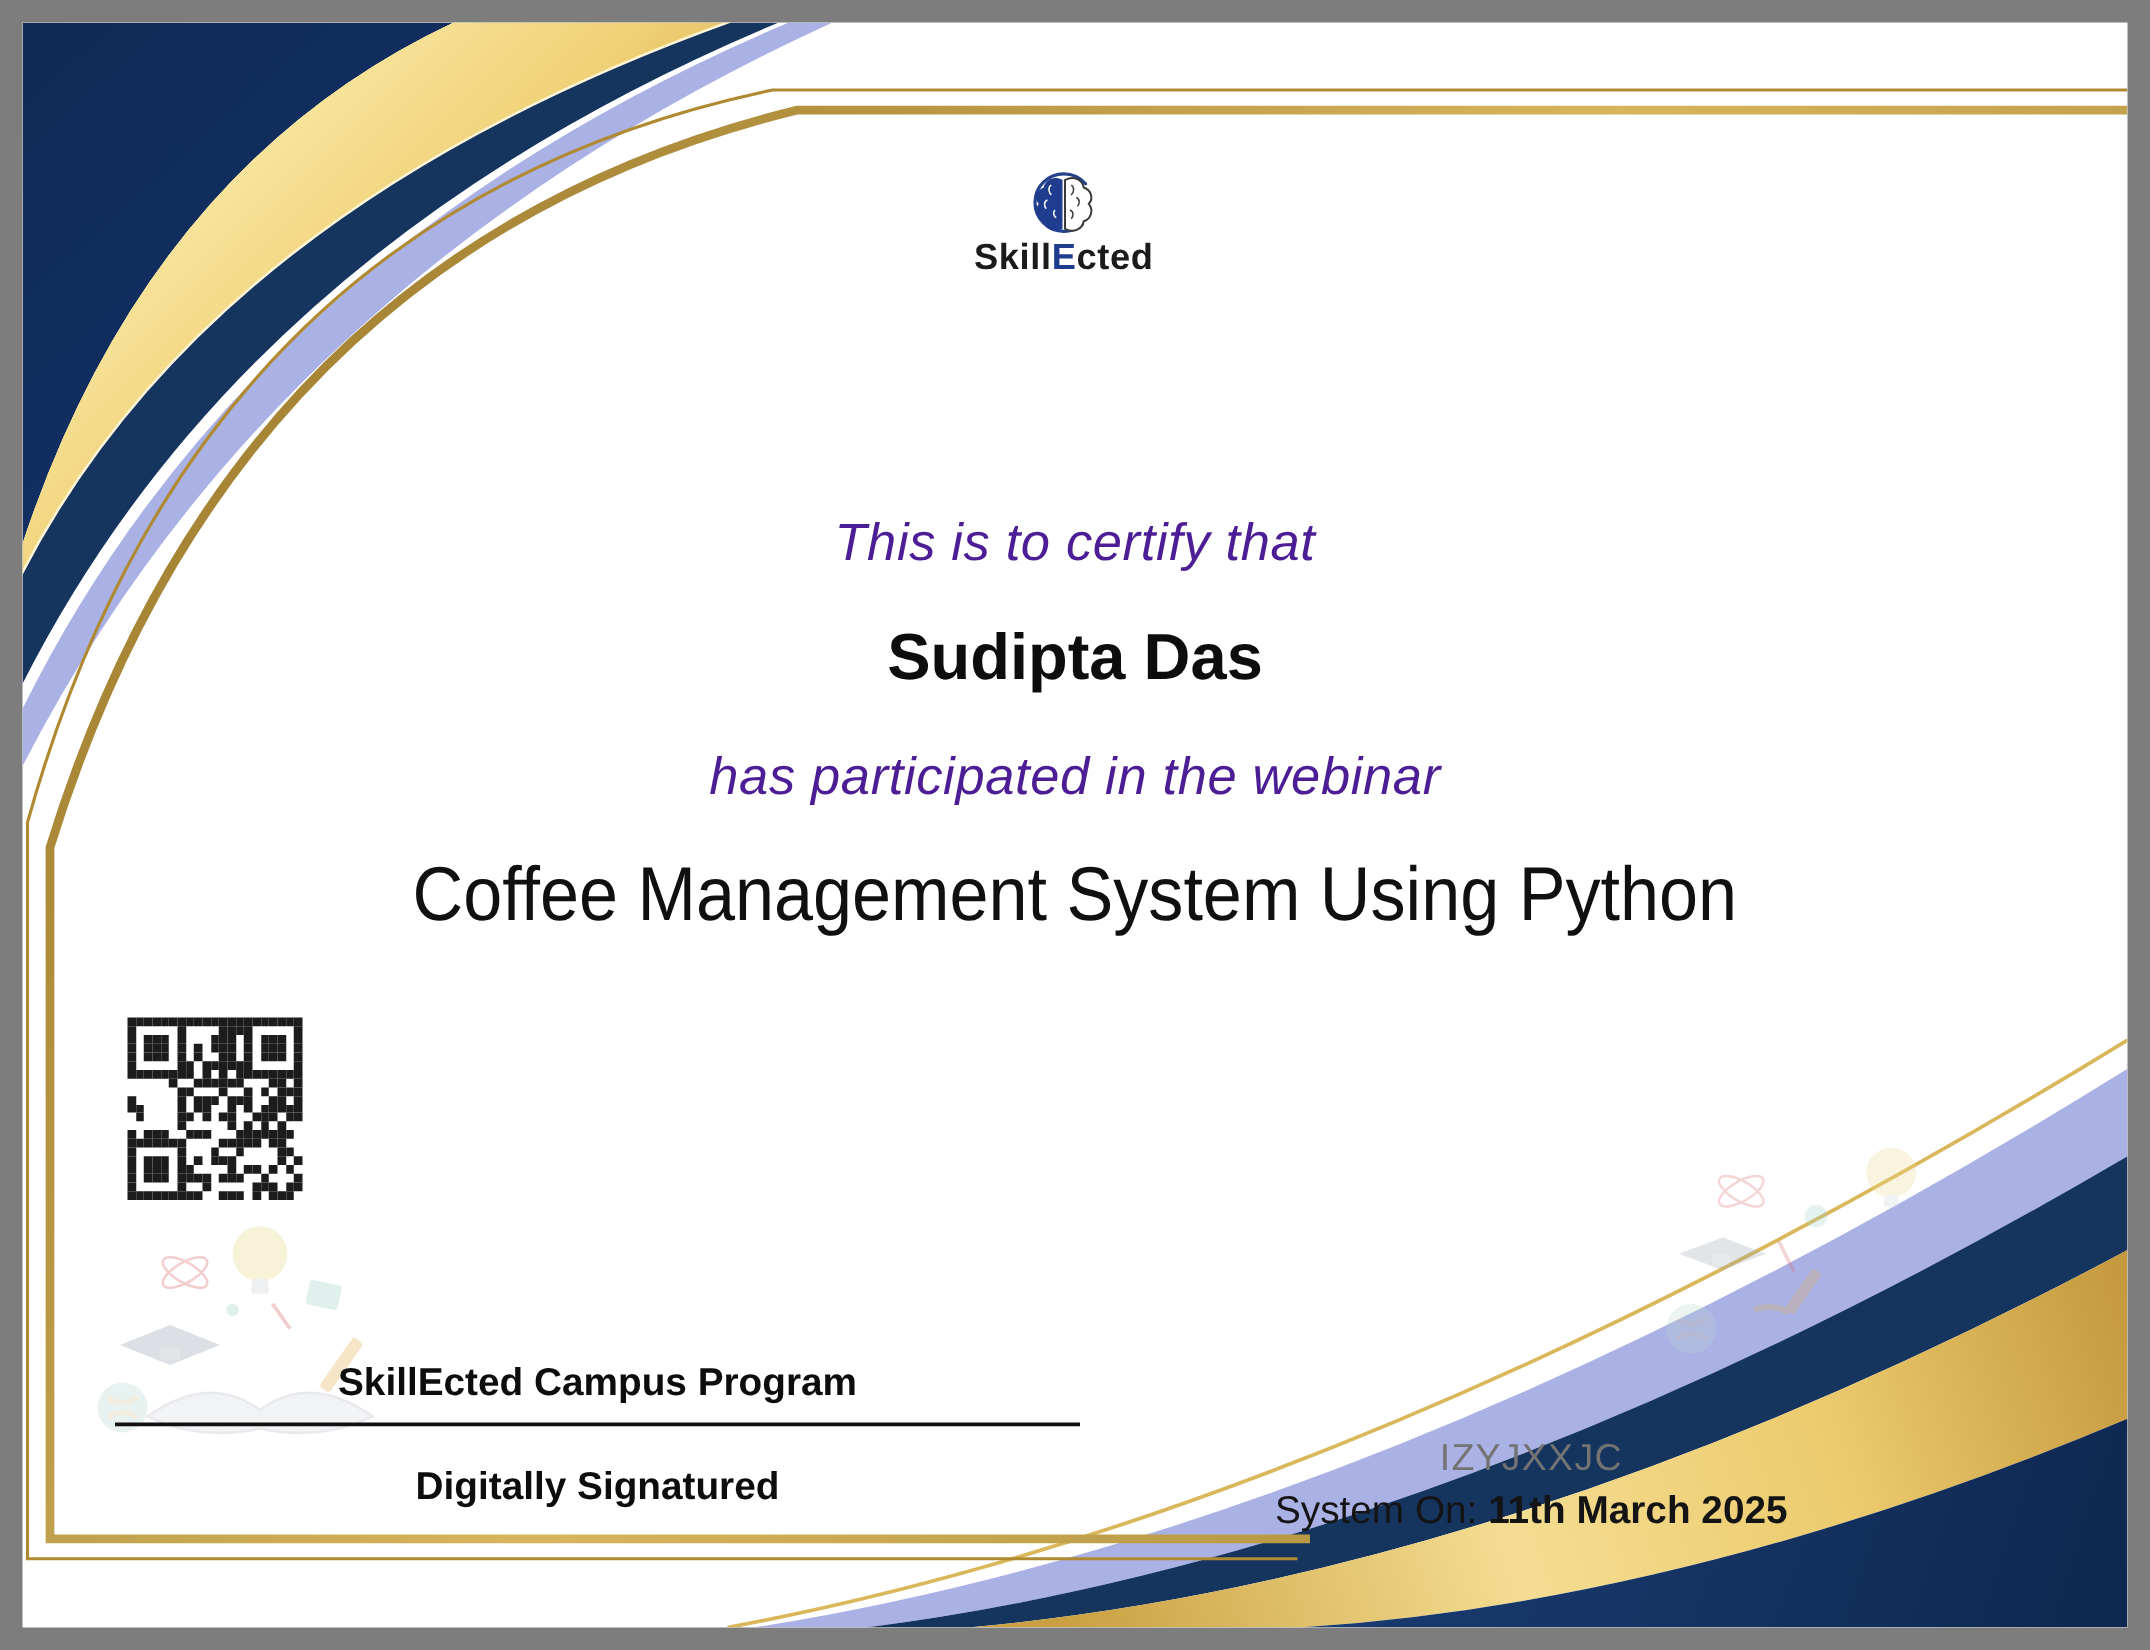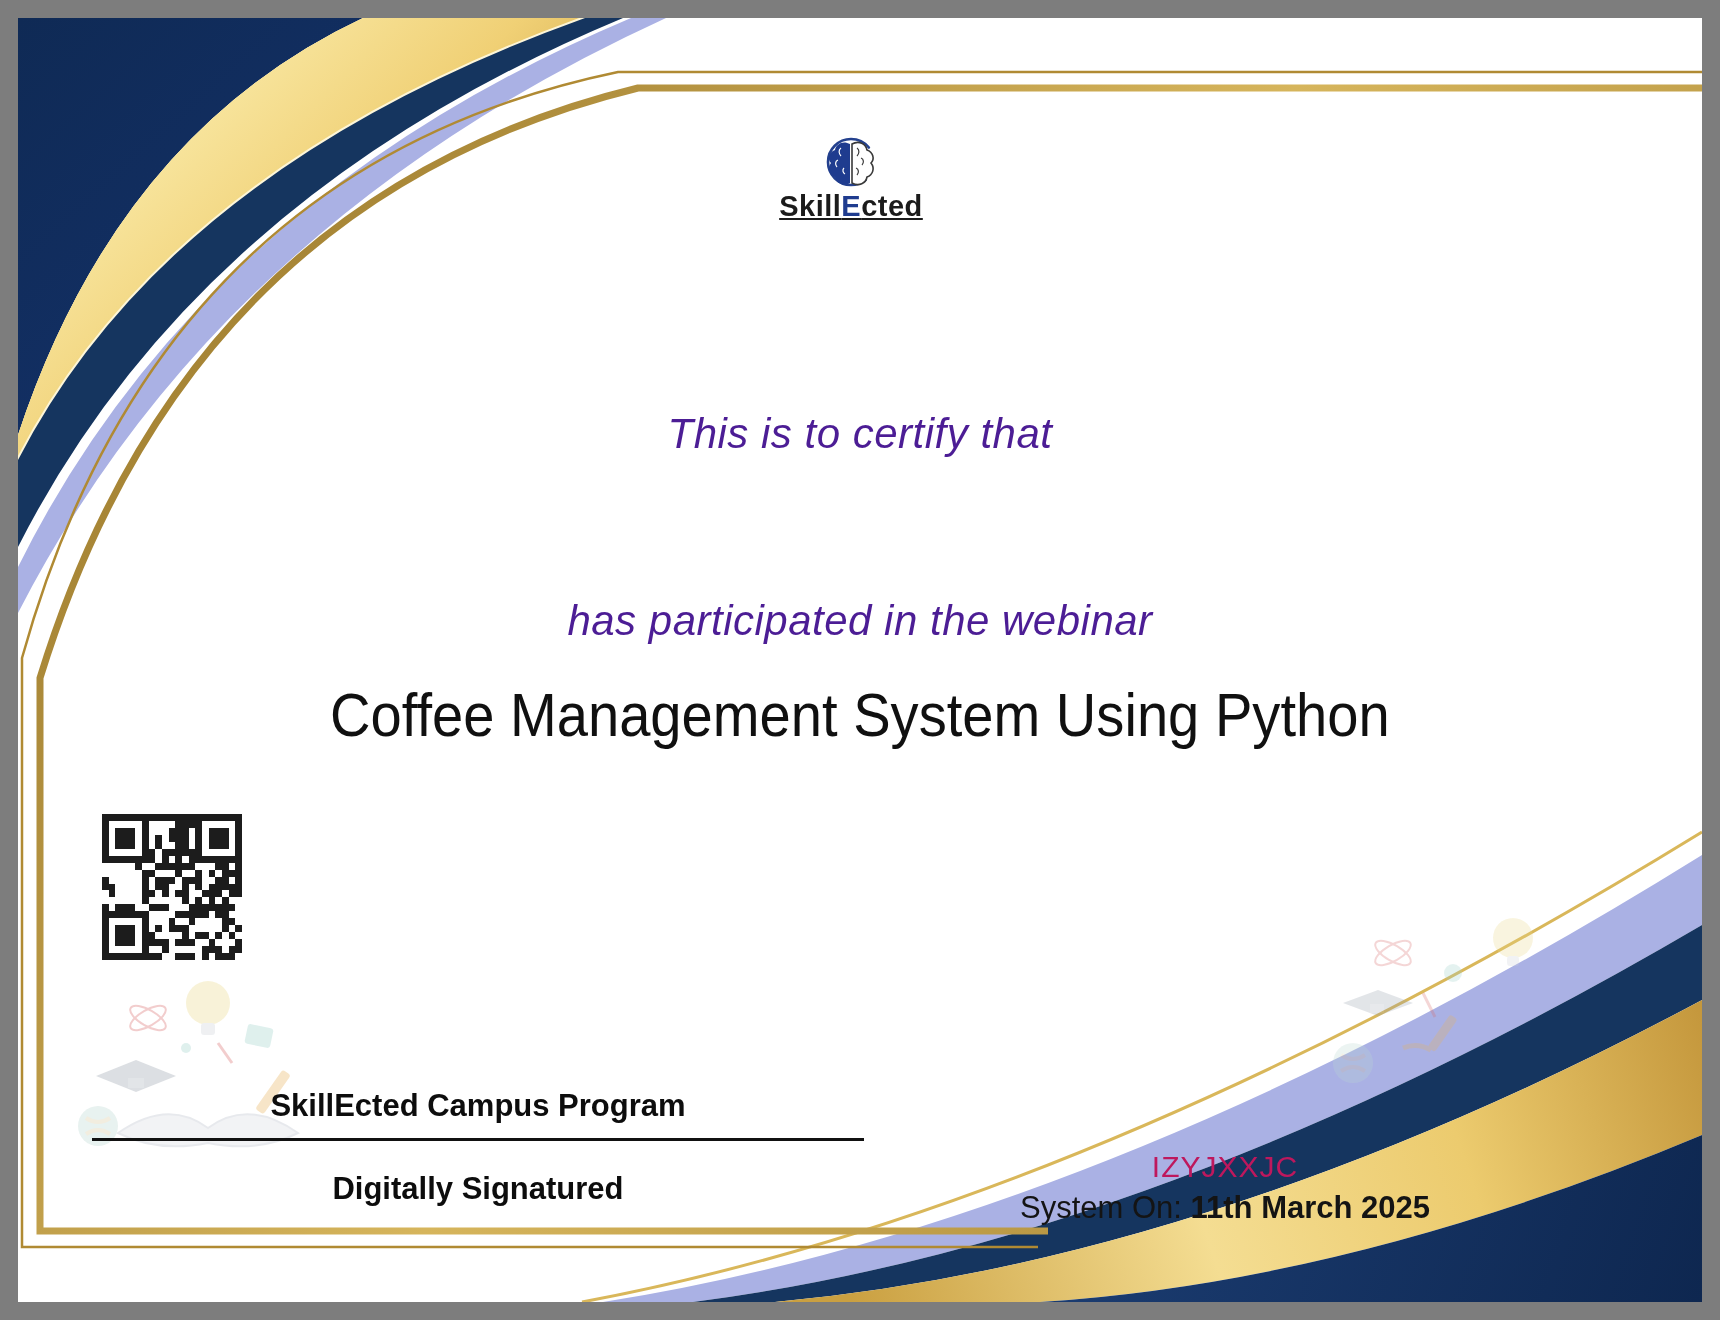--- a/index.html
+++ b/index.html
@@ -13,21 +13,21 @@
     position:absolute;left:18px;top:18px;right:18px;bottom:18px;
     background:#ffffff;overflow:hidden;
   }
   .abs{position:absolute;}
   .center{text-align:center;}
   svg{display:block;}
 
   
   .logo-word{
     left:713px;top:172px;width:240px;
-    font-size:29px;font-weight:bold;letter-spacing:0.5px;color:#1b1b1b;text-decoration:underline;
+    font-size:29px;font-weight:bold;letter-spacing:0.5px;color:#1b1b1b;
   }
   .logo-word .accent{color:#1f3c8f;}
   .title{
     left:0;top:242px;width:1684px;color:#101010;
   }
   .title .squeeze{
     display:inline-block;transform:scaleX(0.80);transform-origin:center;
     font-size:103px;font-weight:400;letter-spacing:-1px;white-space:nowrap;
   }
   .line-italic{
@@ -47,21 +47,21 @@
   }
   .completed{top:764px;}
   .completed-date{top:821px;}
 
   .sig-block{left:60px;top:1070px;width:800px;}
   .sig-org{font-size:31px;font-weight:bold;color:#0d0d0d;}
   .sig-line{margin:14px auto 0 auto;width:772px;height:0;border-top:3px solid #111;}
   .sig-signed{margin-top:30px;font-size:31px;font-weight:bold;color:#0d0d0d;}
 
   .issue-block{left:900px;top:1132px;width:614px;}
-  .issue-code{font-size:30px;color:#be185d;letter-spacing:1px;}
+  .issue-code{font-size:30px;color:#737373;letter-spacing:1px;}
   .issue-line{margin-top:6px;font-size:31px;color:#141414;}
   .issue-line .bold-date{font-weight:bold;}
 
   
   .qr{
     left:84px;top:796px;width:140px;height:146px;
     display:grid;background:#fff;
     grid-template-rows:repeat(21,1fr);grid-template-columns:repeat(21,1fr);
   }
   .qr i{background:#1c1c1c;display:block;}
@@ -192,20 +192,21 @@
     <path d="M34,12 c3,2 2,6 0,8 M38,22 c3,1 3,5 1,7 M33,32 c3,1 3,5 1,7" fill="none" stroke="#3a3a3a" stroke-width="1.2"></path>
     <path d="M18,12 c-3,2 -2,6 0,8 M15,24 c-3,1 -3,5 -1,7 M21,32 c-2,2 -1,5 1,6" fill="none" stroke="#ffffff" stroke-width="1.2"></path>
   </svg>
   <div class="abs center logo-word">
     <span>Skill</span><span class="accent">E</span><span>cted</span>
   </div>
 
 
   <div class="abs center line-italic certify">This is to certify that</div>
 
+  <div class="abs center name">Sudipta Das</div>
 
   <div class="abs center webinar">
     <span class="squeeze">Coffee Management System Using Python</span>
   </div>
 
   <div class="abs center line-italic participated">has participated in the webinar</div>
 
 
 
   <div class="abs qr">

